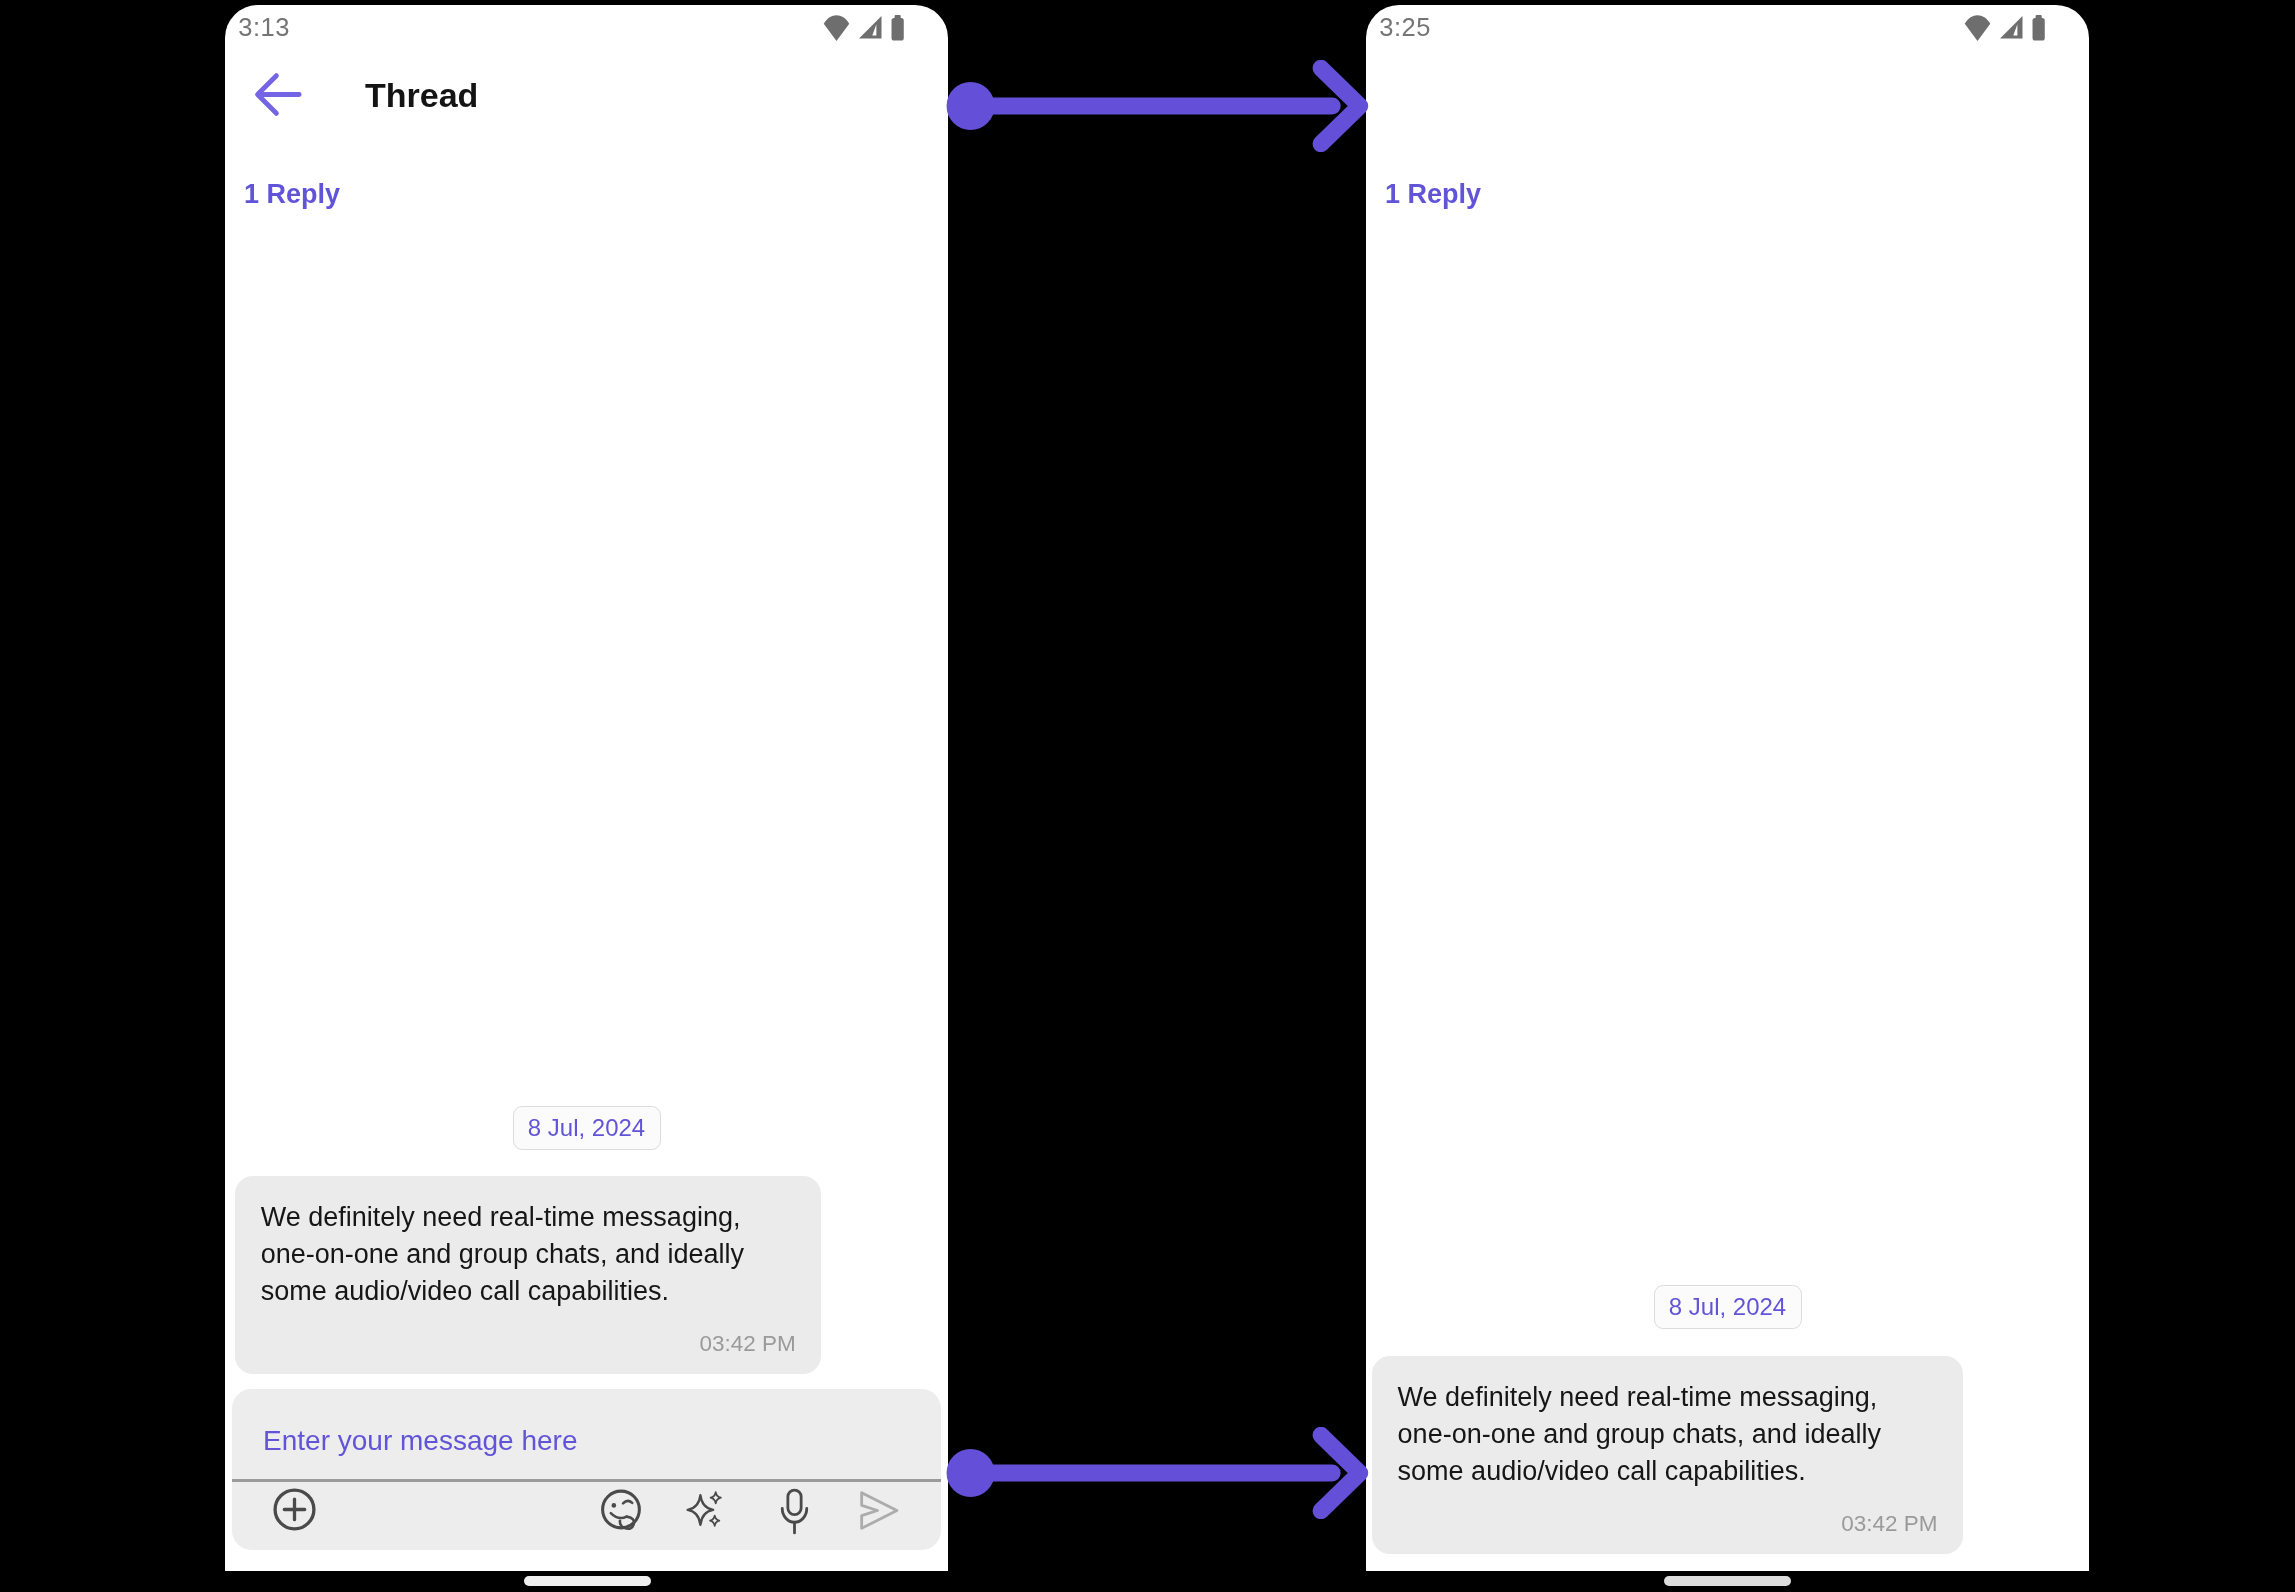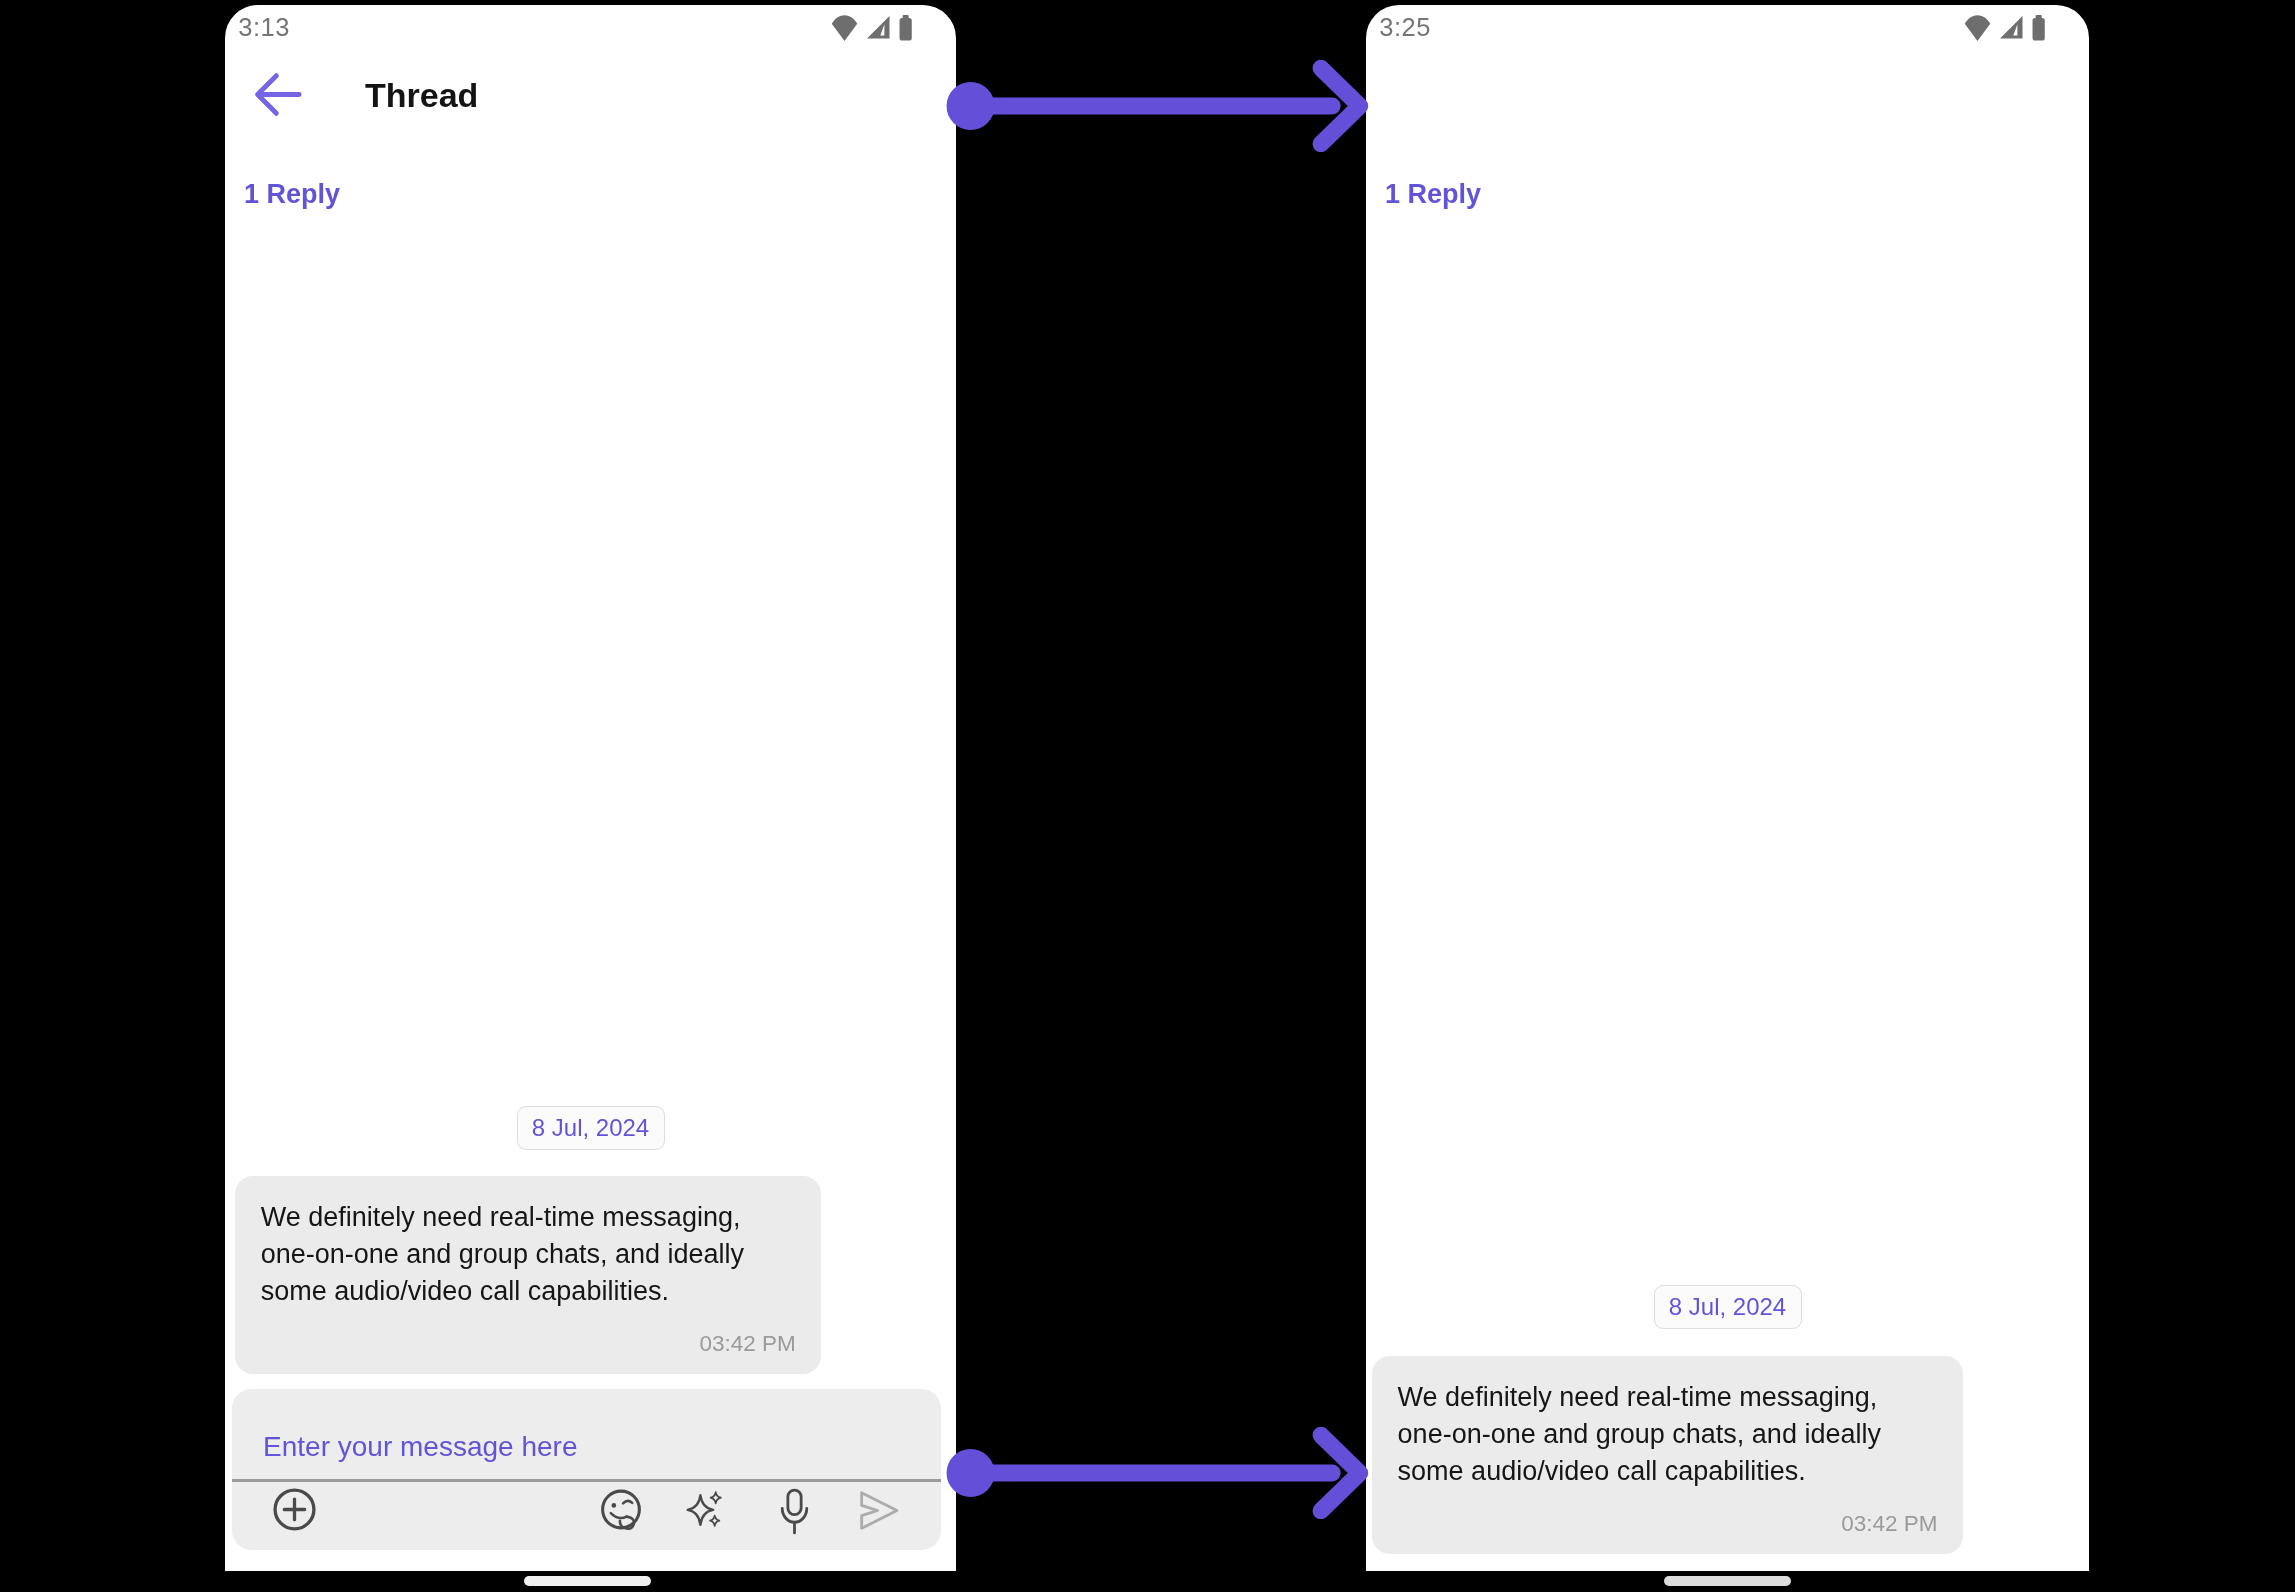--- a/index.html
+++ b/index.html
@@ -7,21 +7,21 @@
     width:2295px;height:1593px;position:relative;overflow:hidden;
     background:var(--page_bg,#000);
     font-family:"Liberation Sans", sans-serif;
   }
   .phone{
     position:absolute;top:5.1px;height:1566px;width:723px;
     background:var(--phone_bg,#fff);
     border-radius:33px 33px 0 0;
     overflow:hidden;
   }
-  .phone-left{left:225px;padding-left:8px;}
+  .phone-left{left:225px;}
   .phone-right{left:1366px;}
 
   
   .statusbar{position:absolute;top:0;left:0;right:0;height:49px;}
   .status-time{
     position:absolute;left:13.3px;top:8.2px;
     font-size:25.5px;color:var(--time_text,#757575);letter-spacing:0.5px;
   }
   .status-icons{
     position:absolute;right:43px;top:10.2px;display:flex;align-items:flex-start;gap:7.1px;
@@ -69,21 +69,21 @@
     font-size:22.5px;color:var(--timestamp,#9a9a9a);
   }
 
   
   .composer{
     position:absolute;left:7.1px;top:1384px;width:709px;height:161px;
     background:var(--composer_bg,#ededed);
     border-radius:19.4px;box-sizing:border-box;
   }
   .composer-placeholder{
-    position:absolute;left:31px;top:42px;
+    position:absolute;left:31px;top:36px;
     font-size:28px;color:var(--accent,#6254D8);
   }
   .composer-divider{
     position:absolute;left:0;right:0;top:90px;height:2.6px;
     background:var(--divider,#9b9b9b);
   }
   .tool-icon{position:absolute;top:97px;width:49px;height:49px;cursor:pointer;}
   .tool-icon svg{display:block;width:100%;height:100%;}
   .ti-plus{left:38px;}
   .ti-sticker{left:365px;}

